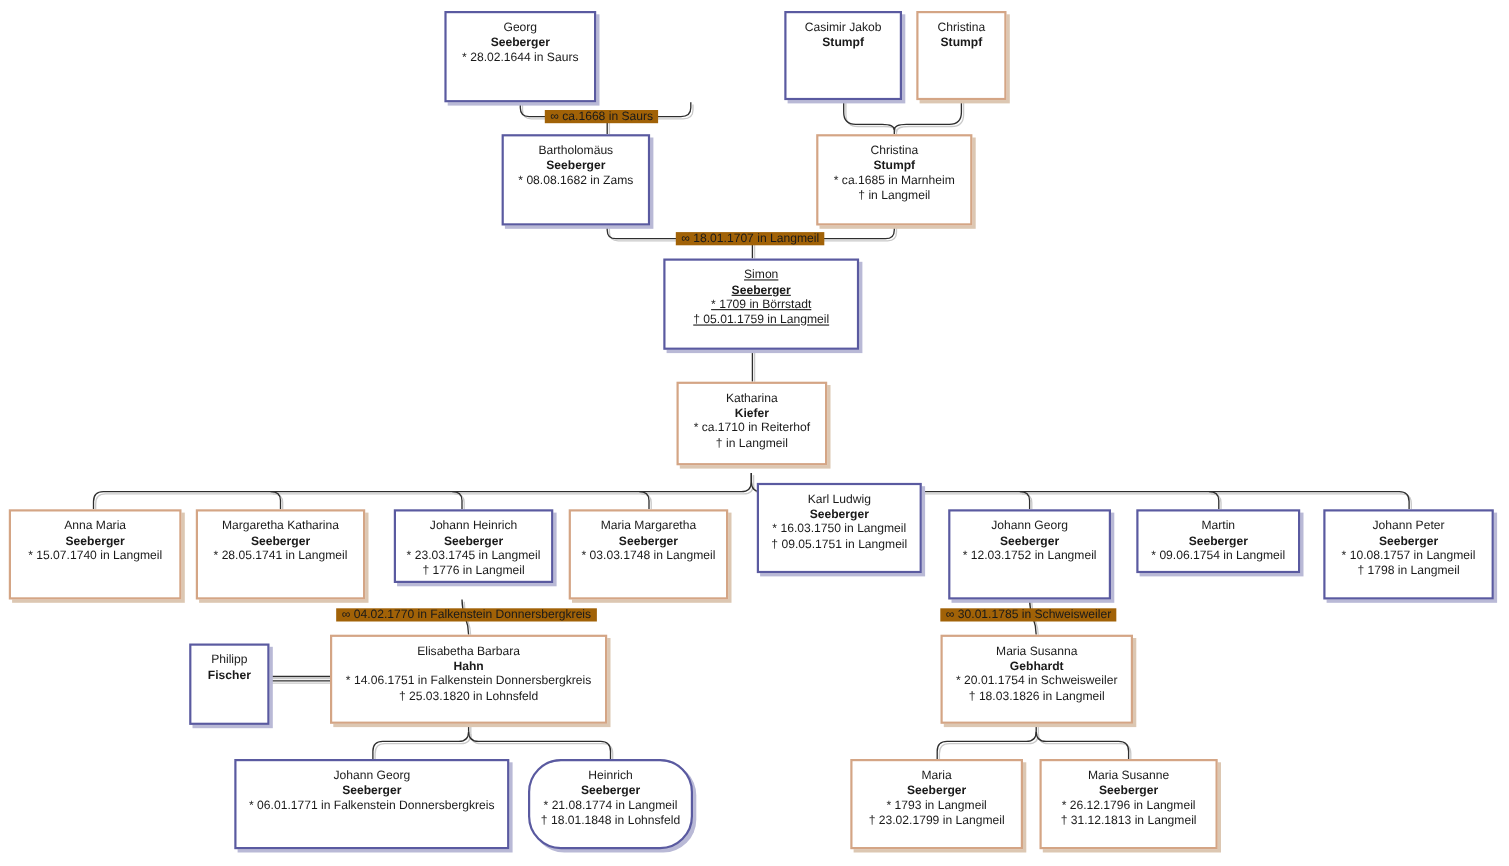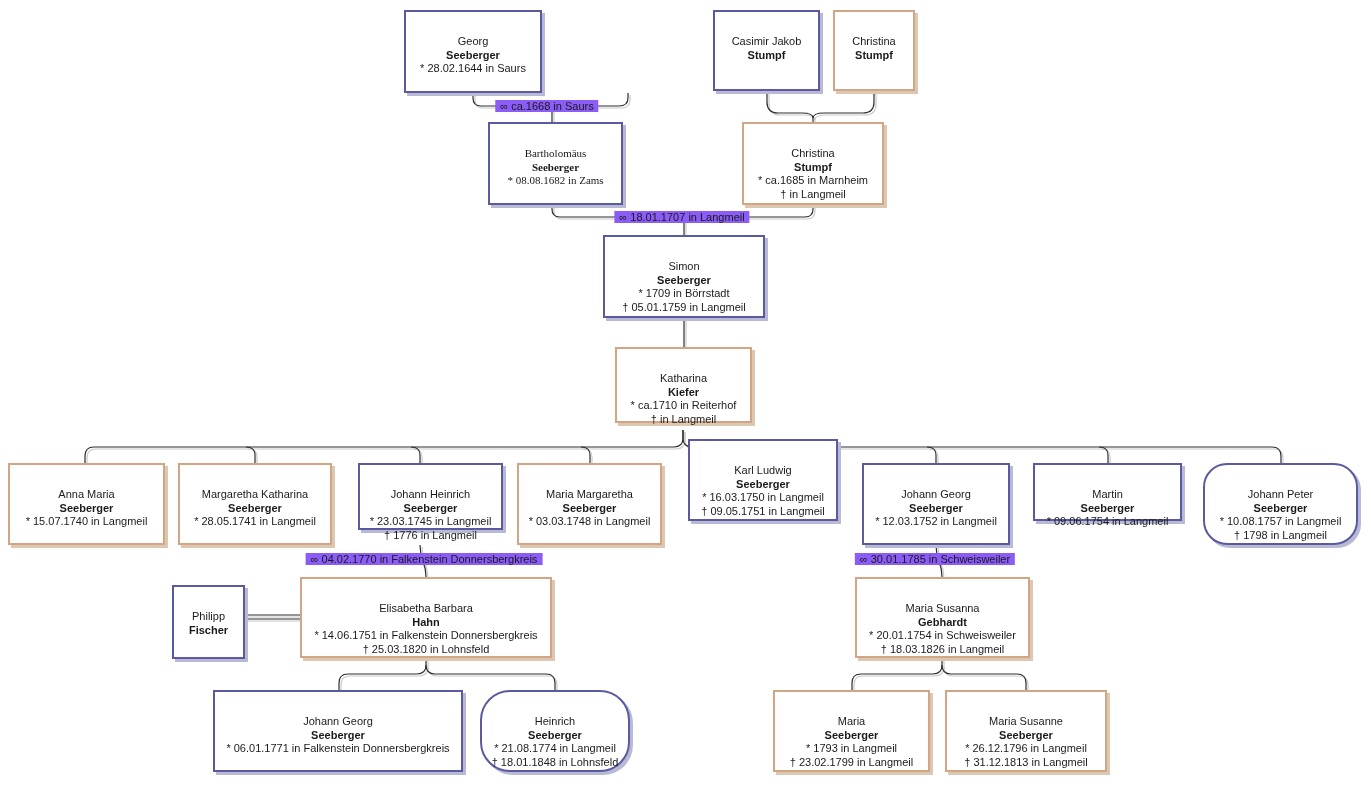--- a/index.html
+++ b/index.html
@@ -4,29 +4,29 @@
 <style>
   html,body{margin:0;padding:0;background:#fff;}
   #canvas{
     position:relative;width:1372px;height:787px;overflow:hidden;background:#fff;
     font-family:"Liberation Sans","DejaVu Sans",sans-serif;
     --male:#5a5aa0;--female:#d4a585;--male-shadow:#b9b9d6;--female-shadow:#dcc7b2;--text:#1a1a1a;
   }
   #connector-svg{position:absolute;left:0;top:0;z-index:1;}
   .person{
     position:absolute;z-index:2;background:#fff;border:2px solid #888;
-    box-sizing:border-box;text-align:center;padding-top:23px;
+    box-sizing:border-box;text-align:center;padding-top:7px;
     font-size:11px;line-height:13.5px;color:var(--text);
   }
   .person.m{border-color:var(--male);box-shadow:3px 3px 0 var(--male-shadow);}
   .person.f{border-color:var(--female);box-shadow:3px 3px 0 var(--female-shadow);}
   .person .surname{font-weight:bold;}
   .mlabel{
     position:absolute;z-index:3;transform:translate(-50%,-50%);
-    background:#8b5cf6;padding:0 5px;font-size:11px;white-space:nowrap;color:var(--text);
+    background:#a16207;padding:0 5px;font-size:11px;white-space:nowrap;color:var(--text);
   }
 </style>
 </head>
 <body>
 
 <div id="canvas" style="--male: #5a5aa0; --female: #d4a585; --male-shadow: #b9b9d6; --female-shadow: #dcc7b2; --text: #1a1a1a;">
   <svg id="connector-svg" width="1372" height="787">
       <path d="M473,93 L473,98 Q473,106 481,106 L619,106 Q628,106 628,98 L628,93" fill="none" stroke="#c9c9c9" stroke-width="1.2" transform="translate(2,2)"></path>
       <path d="M552,106 L552,122" fill="none" stroke="#c9c9c9" stroke-width="1.2" transform="translate(2,2)"></path>
       <path d="M767,91 L767,102 Q767,113 778,113 L802,113 Q813,113 813,118" fill="none" stroke="#c9c9c9" stroke-width="1.2" transform="translate(2,2)"></path>
@@ -86,32 +86,32 @@
       <div class="event">*  28.02.1644 in Saurs</div>
     </div>
     <div class="person m" style="left: 713px; top: 10px; width: 107px; height: 81px;">
       <div class="given">Casimir Jakob</div>
       <div class="surname">Stumpf</div>
     </div>
     <div class="person f" style="left: 833px; top: 10px; width: 82px; height: 81px;">
       <div class="given">Christina</div>
       <div class="surname">Stumpf</div>
     </div>
-    <div class="person m" style="left: 488px; top: 122px; width: 135px; height: 83px; font-family: Liberation Serif, serif;">
+    <div class="person m" style="left: 456px; top: 122px; width: 135px; height: 83px;">
       <div class="given">Bartholomäus</div>
       <div class="surname">Seeberger</div>
       <div class="event">*  08.08.1682 in Zams</div>
     </div>
     <div class="person f" style="left: 742px; top: 122px; width: 142px; height: 83px;">
       <div class="given">Christina</div>
       <div class="surname">Stumpf</div>
       <div class="event">* ca.1685 in Marnheim</div>
       <div class="event">† in Langmeil</div>
     </div>
-    <div class="person m" style="left: 603px; top: 235px; width: 162px; height: 83px;">
+    <div class="person m" style="left: 603px; top: 235px; width: 178px; height: 83px; text-decoration: underline;">
       <div class="given">Simon</div>
       <div class="surname">Seeberger</div>
       <div class="event">*  1709 in Börrstadt</div>
       <div class="event">†  05.01.1759 in Langmeil</div>
     </div>
     <div class="person f" style="left: 615px; top: 347px; width: 137px; height: 76px;">
       <div class="given">Katharina</div>
       <div class="surname">Kiefer</div>
       <div class="event">* ca.1710 in Reiterhof</div>
       <div class="event">† in Langmeil</div>
@@ -146,21 +146,21 @@
     <div class="person m" style="left: 862px; top: 463px; width: 148px; height: 82px;">
       <div class="given">Johann Georg</div>
       <div class="surname">Seeberger</div>
       <div class="event">*  12.03.1752 in Langmeil</div>
     </div>
     <div class="person m" style="left: 1033px; top: 463px; width: 149px; height: 58px;">
       <div class="given">Martin</div>
       <div class="surname">Seeberger</div>
       <div class="event">*  09.06.1754 in Langmeil</div>
     </div>
-    <div class="person m" style="left: 1203px; top: 463px; width: 155px; height: 82px; border-radius: 24px;">
+    <div class="person m" style="left: 1203px; top: 463px; width: 155px; height: 82px;">
       <div class="given">Johann Peter</div>
       <div class="surname">Seeberger</div>
       <div class="event">*  10.08.1757 in Langmeil</div>
       <div class="event">†  1798 in Langmeil</div>
     </div>
     <div class="person m" style="left: 172px; top: 585px; width: 73px; height: 74px;">
       <div class="given">Philipp</div>
       <div class="surname">Fischer</div>
     </div>
     <div class="person f" style="left: 300px; top: 577px; width: 252px; height: 81px;">

